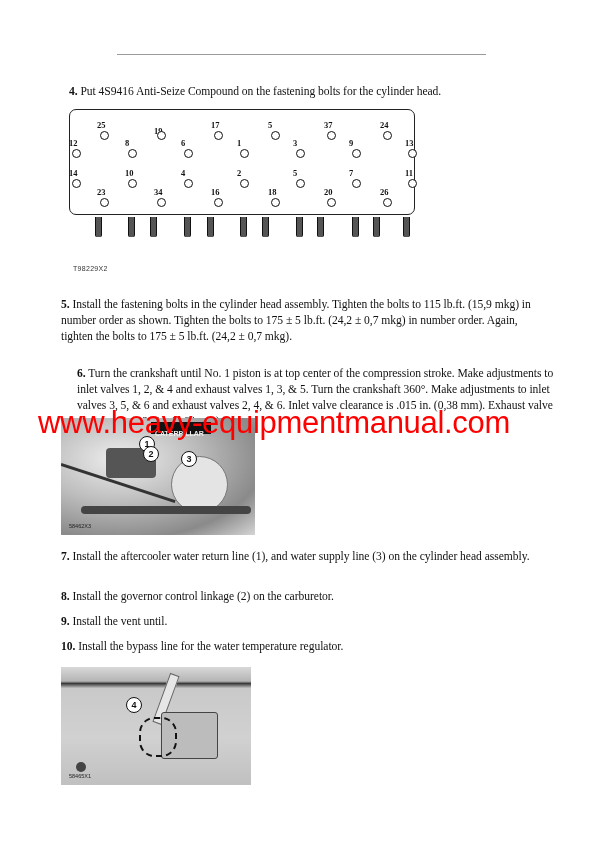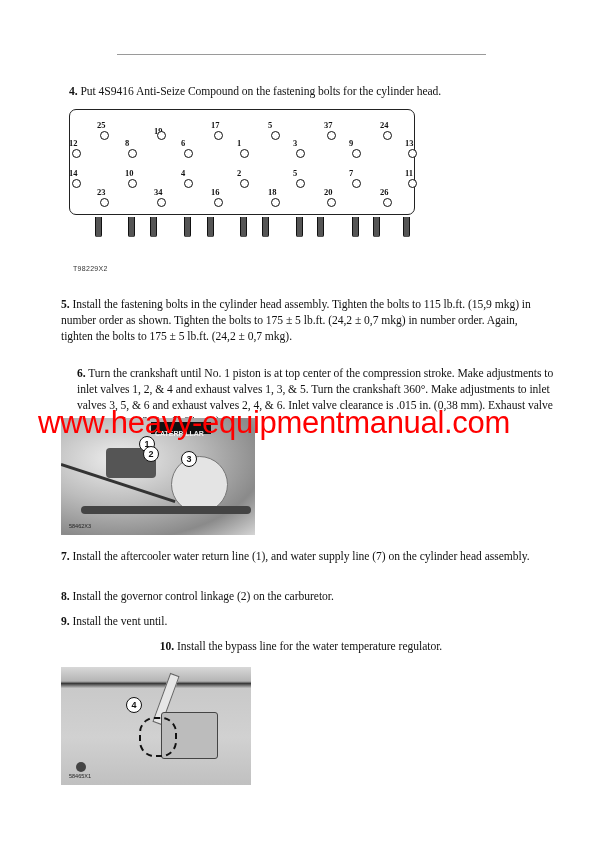--- a/index.html
+++ b/index.html
@@ -7,21 +7,21 @@
          font-family: "Liberation Serif", serif; color: #111; }
   .rule { position: absolute; left: 117px; top: 54px; width: 369px; height: 1px; background: #9a9a9a; }
   .para { position: absolute; left: 61px; width: 480px; font-size: 11.6px; line-height: 16px; letter-spacing: -0.05px; }
   .para b { font-weight: bold; }
   #p4 { top: 76px; }
   #p5 { top: 297px; }
   #p6 { top: 350px; }
   #p7 { top: 549px; }
   #p8 { top: 589px; }
   #p9 { top: 614px; }
-  #p10 { top: 639px; text-align: center; }
+  #p10 { top: 639px; }
 
   
   .diagram { position: absolute; left: 62px; top: 107px; width: 372px; height: 138px; }
   .head-box { position: absolute; left: 7px; top: 2px; width: 344px; height: 104px;
               border: 1.5px solid #222; border-radius: 7px; }
   .bolt { position: absolute; width: 9px; height: 9px; border: 1.3px solid #111;
           border-radius: 50%; box-sizing: border-box; background:#fff; }
   .bolt-num { position: absolute; font-family: "Liberation Serif", serif; font-size: 8.5px; font-weight: bold;
               width: 16px; text-align: left; line-height: 9px; }
   .stud { position: absolute; top: 110px; width: 5px; height: 20px; background: #555;
@@ -146,21 +146,21 @@
   <div class="callout" style="left:78px;top:18px">1</div>
 
   <div class="callout" style="left:82px;top:28px">2</div>
   <div class="callout" style="left:120px;top:33px">3</div>
   <div class="photo-id">58462X3</div>
 </div>
 
 <div class="watermark">www.heavy-equipmentmanual.com</div>
 
 <p class="para" id="p7" style="margin:0">
-  <b>7.</b><span> Install the aftercooler water return line (1), and water supply line (7) on the cylinder head assembly.</span>
+  <b>7.</b><span> Install the aftercooler water return line (1), and water supply line (3) on the cylinder head assembly.</span>
 </p>
 <p class="para" id="p8" style="margin:0">
   <b>8.</b><span> Install the governor control linkage (2) on the carburetor.</span>
 </p>
 <p class="para" id="p9" style="margin:0">
   <b>9.</b><span> Install the vent until.</span>
 </p>
 <p class="para" id="p10" style="margin:0">
   <b>10.</b><span> Install the bypass line for the water temperature regulator.</span>
 </p>

